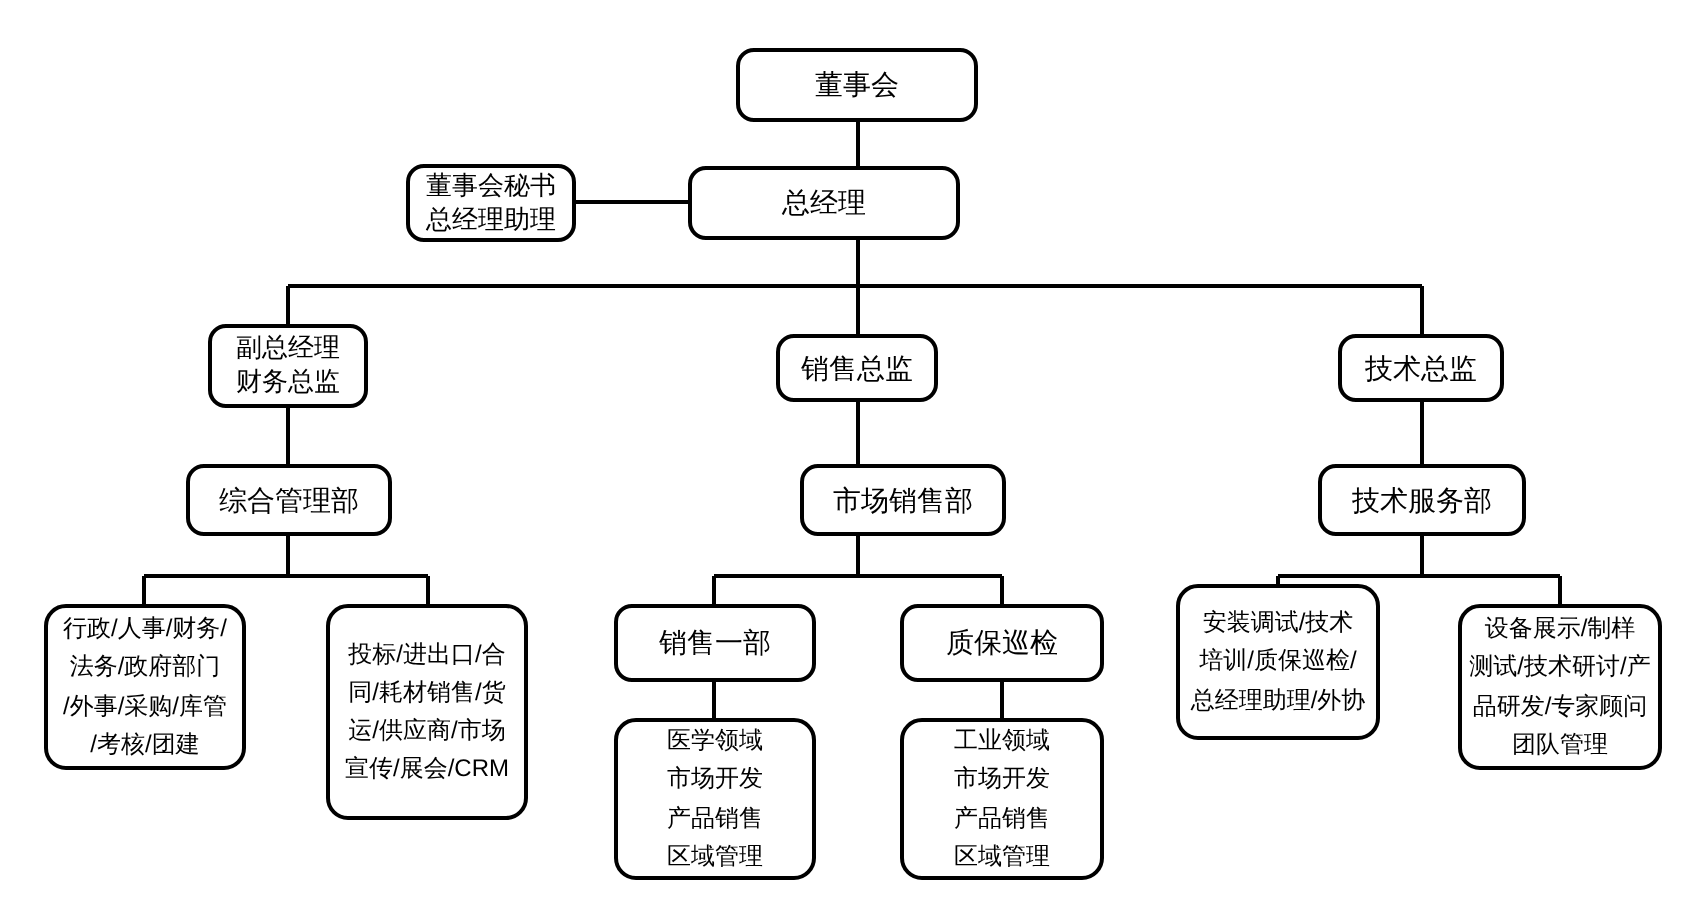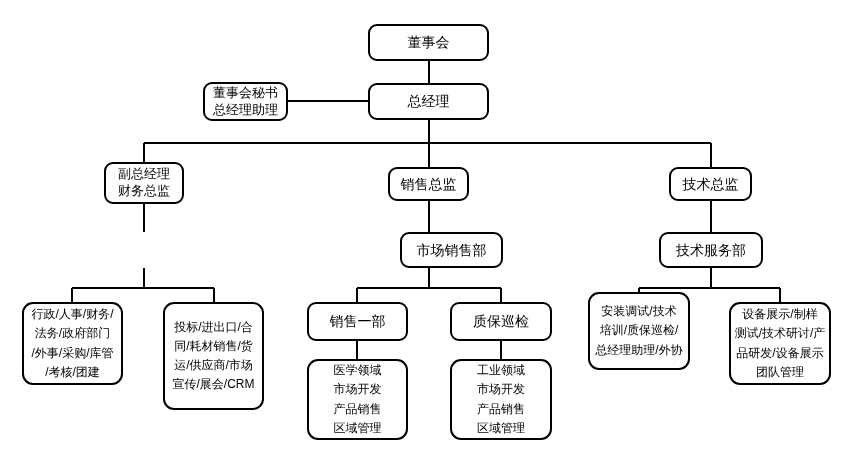--- a/index.html
+++ b/index.html
@@ -67,21 +67,21 @@
              M144,268 L144,288 M72,288 L214,288 M72,288 L72,302 M214,288 L214,302
              M429,268 L429,288 M357,288 L501,288 M357,288 L357,302 M501,288 L501,302
              M357,341 L357,359 M501,341 L501,359
              M711,268 L711,288 M639,288 L780,288 M639,288 L639,302 M780,288 L780,302" fill="none" stroke="#000000" stroke-width="2"></path>
   </svg>
 
   <div class="node" style="left:368px; top:24px; width:121px; height:37px">
     <div class="line">董事会</div>
   </div>
 
-  <div class="node" style="left:368px; top:83px; width:121px; height:37px">
+  <div class="node" style="left:344px; top:83px; width:136px; height:37px">
     <div class="line">总经理</div>
   </div>
 
   <div class="node sm" style="left:203px; top:82px; width:85px; height:39px">
     <div class="line">董事会秘书</div>
     <div class="line">总经理助理</div>
   </div>
 
   <div class="node sm" style="left:104px; top:162px; width:80px; height:42px">
     <div class="line">副总经理</div>
@@ -89,20 +89,23 @@
   </div>
 
   <div class="node" style="left:388px; top:167px; width:81px; height:34px">
     <div class="line">销售总监</div>
   </div>
 
   <div class="node" style="left:669px; top:167px; width:83px; height:34px">
     <div class="line">技术总监</div>
   </div>
 
+  <div class="node" style="left:93px; top:232px; width:103px; height:36px">
+    <div class="line">综合管理部</div>
+  </div>
 
   <div class="node" style="left:400px; top:232px; width:103px; height:36px">
     <div class="line">市场销售部</div>
   </div>
 
   <div class="node" style="left:659px; top:232px; width:104px; height:36px">
     <div class="line">技术服务部</div>
   </div>
 
   <div class="node leaf" style="left:22px; top:302px; width:101px; height:83px">
@@ -143,17 +146,17 @@
 
   <div class="node leaf" style="left:588px; top:292px; width:102px; height:78px">
     <div class="line">安装调试/技术</div>
     <div class="line">培训/质保巡检/</div>
     <div class="line">总经理助理/外协</div>
   </div>
 
   <div class="node leaf" style="left:729px; top:302px; width:102px; height:83px">
     <div class="line">设备展示/制样</div>
     <div class="line">测试/技术研讨/产</div>
-    <div class="line">品研发/设备展示</div>
+    <div class="line">品研发/专家顾问</div>
     <div class="line">团队管理</div>
   </div>
 
 </div>
 
 </body></html>

